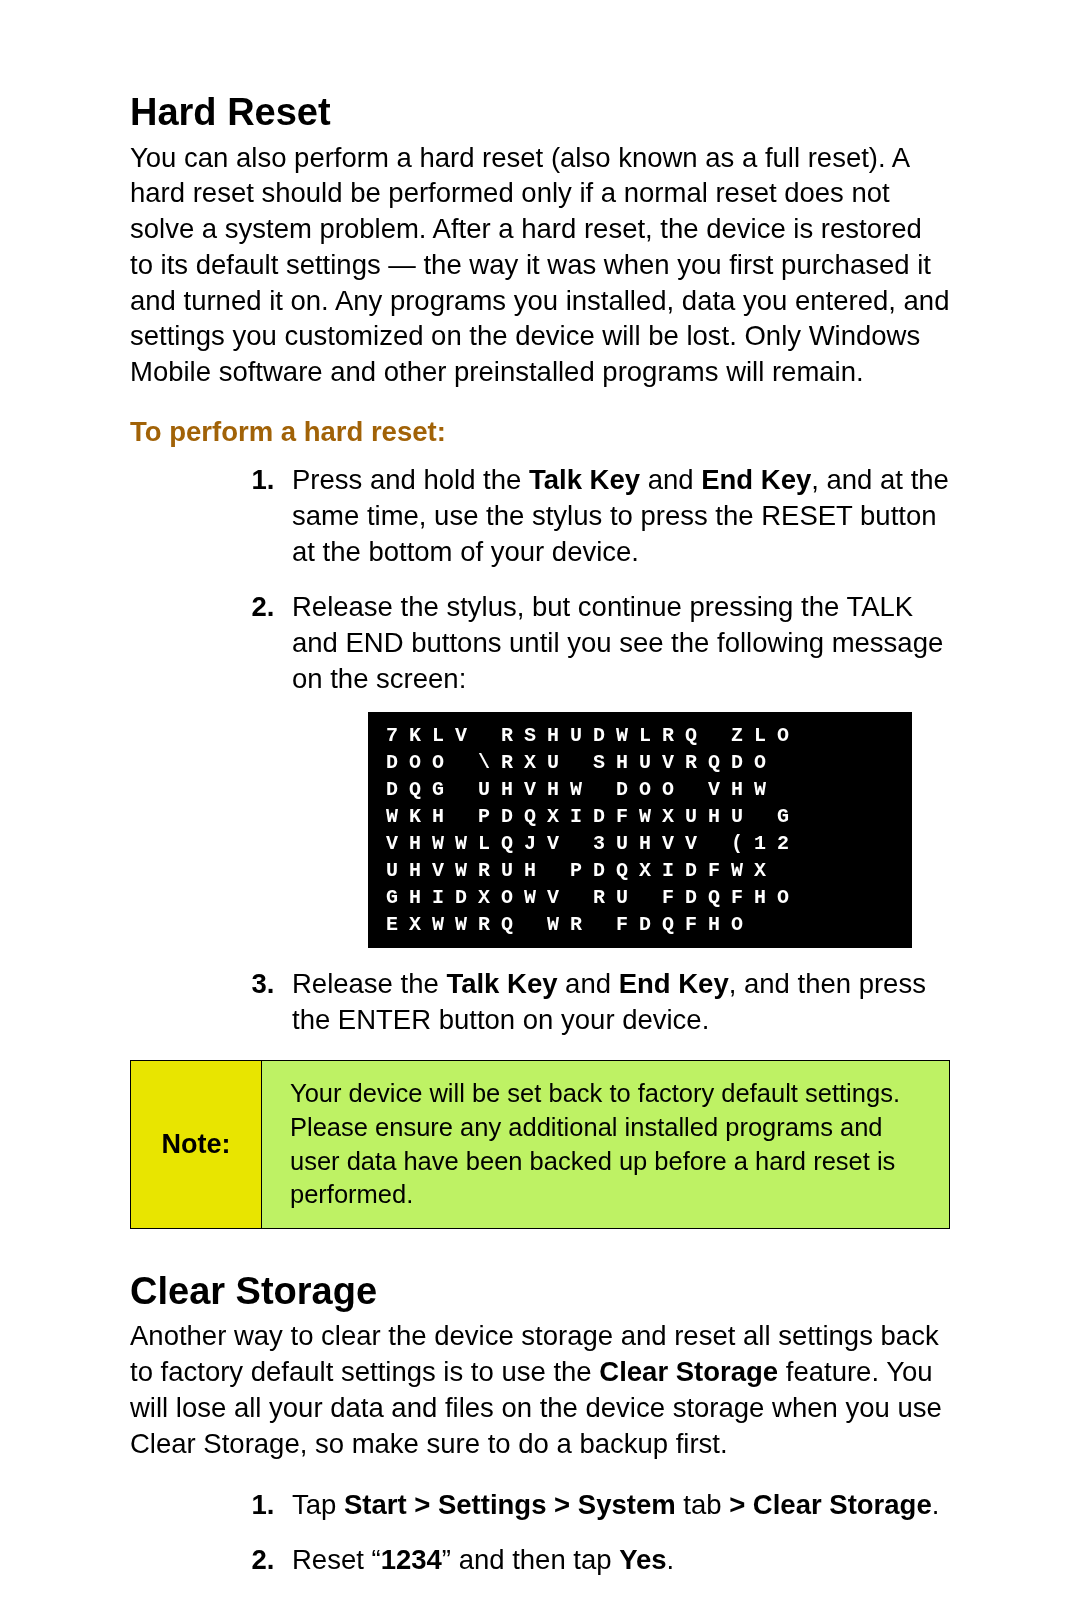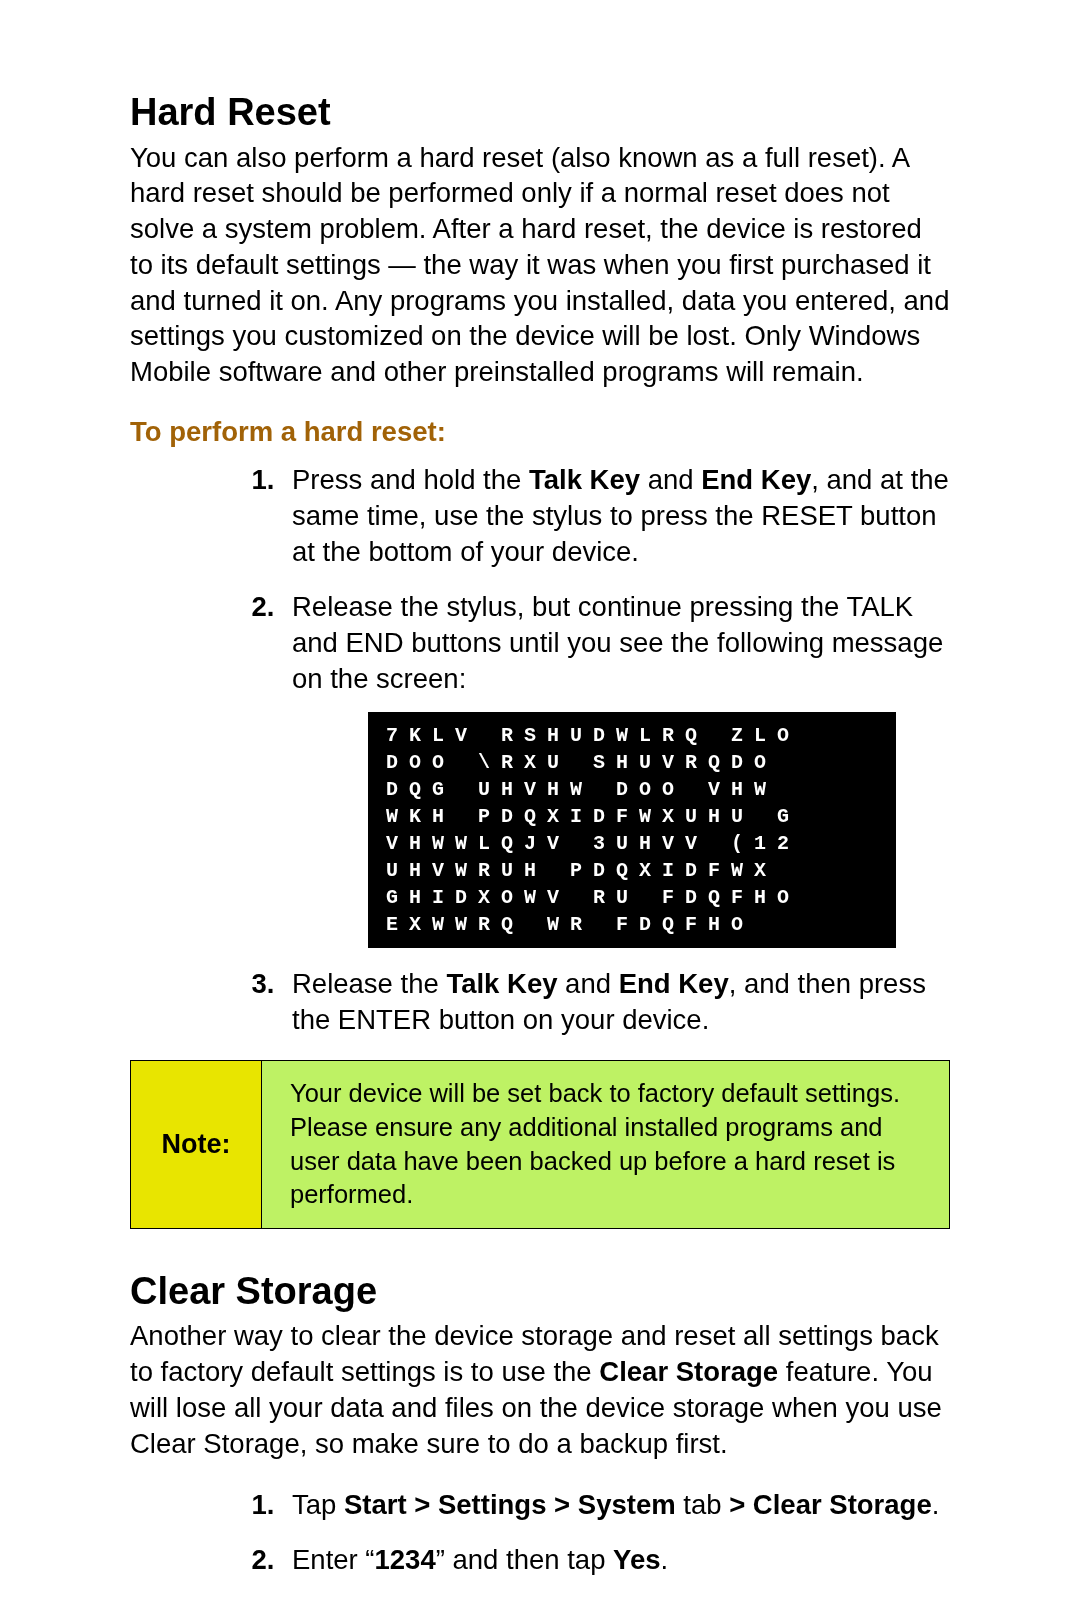--- a/index.html
+++ b/index.html
@@ -47,21 +47,21 @@
     .screen-message {
       width: 510px;
       margin: 14px 0 18px 76px;
       background: #000;
       color: #fff;
       font-family: "Courier New", monospace;
       font-size: 20px;
       font-weight: 700;
       letter-spacing: 11px;
       line-height: 1.35;
-      padding: 10px 0 10px 18px;
+      padding: 10px 16px 10px 18px;
       overflow: hidden;
       white-space: nowrap;
     }
     .note-box {
       display: flex;
       border: 1px solid #000;
       margin: 0 0 40px 0;
     }
     .note-label {
       background: #e8e500;
@@ -122,17 +122,17 @@
   <h2 class="section-heading">Clear Storage</h2>
   <p class="body-para">
     <span class="cs-para-prefix">Another way to clear the device storage and reset all settings back to factory default settings is to use the </span><span class="bold">Clear Storage</span><span> feature. You will lose all your data and files on the device storage when you use Clear Storage, so make sure to do a backup first.</span>
   </p>
 
   <ol class="steps">
     <li>
       <span>Tap </span><span class="bold">Start &gt; Settings &gt; System</span><span> tab </span><span class="bold">&gt; Clear Storage</span><span>.</span>
     </li>
     <li>
-      <span>Enter “</span><span class="bold">1234</span><span>” and then tap </span><span class="bold">Yes</span><span>.</span>
+      <span>Reset “</span><span class="bold">1234</span><span>” and then tap </span><span class="bold">Yes</span><span>.</span>
     </li>
   </ol>
 
 </div>
 
 </body></html>

